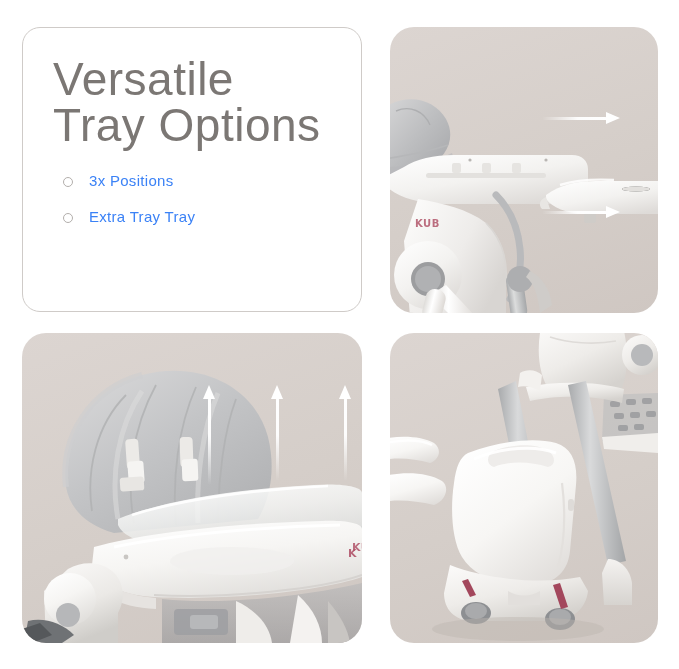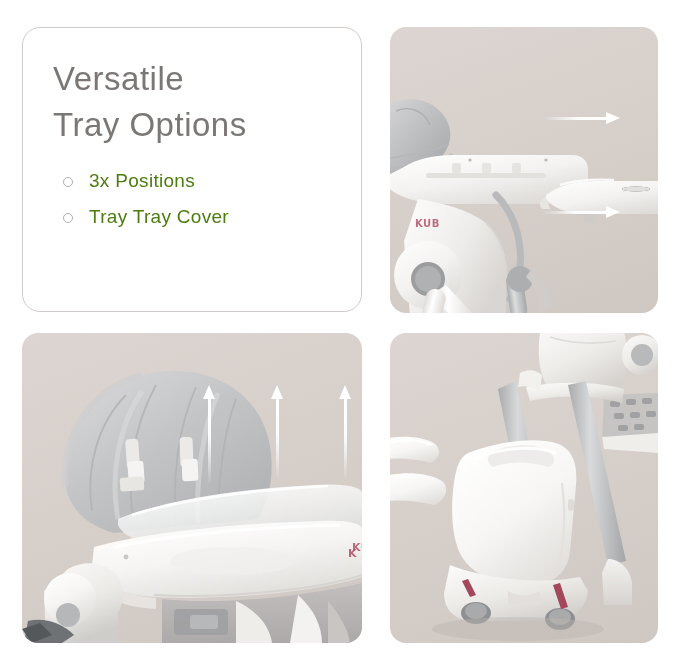--- a/index.html
+++ b/index.html
@@ -6,48 +6,48 @@
   html,body{margin:0;padding:0;}
   body{
     width:679px;height:669px;
     background:#ffffff;
     font-family:"Liberation Sans", sans-serif;
     overflow:hidden;
   }
   .page{position:relative;width:679px;height:669px;}
 
   
-  .panel{position:absolute;border-radius:16px;overflow:hidden;}
+  .panel{position:absolute;border-radius:24px;overflow:hidden;}
 
   
   #text-card{
     left:22px;top:27px;width:340px;height:285px;
     background:#ffffff;
     border:1px solid #cfcbc8;
     border-radius:18px;
     box-sizing:border-box;
   }
   .heading{
     position:absolute;left:30px;top:28px;
-    font-size:33px;line-height:46px;
+    font-size:46px;line-height:46px;
     font-weight:300;
     letter-spacing:0.5px;
     color:#7b7774;
     white-space:pre-line;
   }
   .bullet-list{
     position:absolute;left:22px;top:140px;width:300px;
     margin:0;padding:0;list-style:none;
   }
   .bullet-item{
     display:flex;align-items:flex-start;
     margin-bottom:11px;
-    font-size:19px;line-height:25px;
+    font-size:15px;line-height:25px;
     font-weight:300;
-    color:#4d7c0f;
+    color:#3b82f6;
     letter-spacing:0.3px;
   }
   .ring{
     flex:0 0 auto;
     width:8px;height:8px;border-radius:50%;
     border:1.2px solid #b3afac;
     margin-top:9px;margin-right:16px;margin-left:18px;
   }
   .bullet-text{white-space:pre-line;}
 
@@ -108,21 +108,21 @@
     <div class="heading">Versatile
 Tray Options</div>
 
     <ul class="bullet-list">
       <li class="bullet-item">
         <span class="ring"></span>
         <span class="bullet-text">3x Positions</span>
       </li>
       <li class="bullet-item">
         <span class="ring"></span>
-        <span class="bullet-text">Tray Tray Cover</span>
+        <span class="bullet-text">Extra Tray Tray</span>
       </li>
     </ul>
   </div>
 
   <div class="panel" id="panel-detach">
     <div class="photo-bg warm"></div>
 
     <svg class="shape" style="left:0;top:0;" width="268" height="286" viewBox="0 0 268 286">
       <defs>
         <linearGradient id="gWhiteA" x1="0" y1="0" x2="0.7" y2="1">

